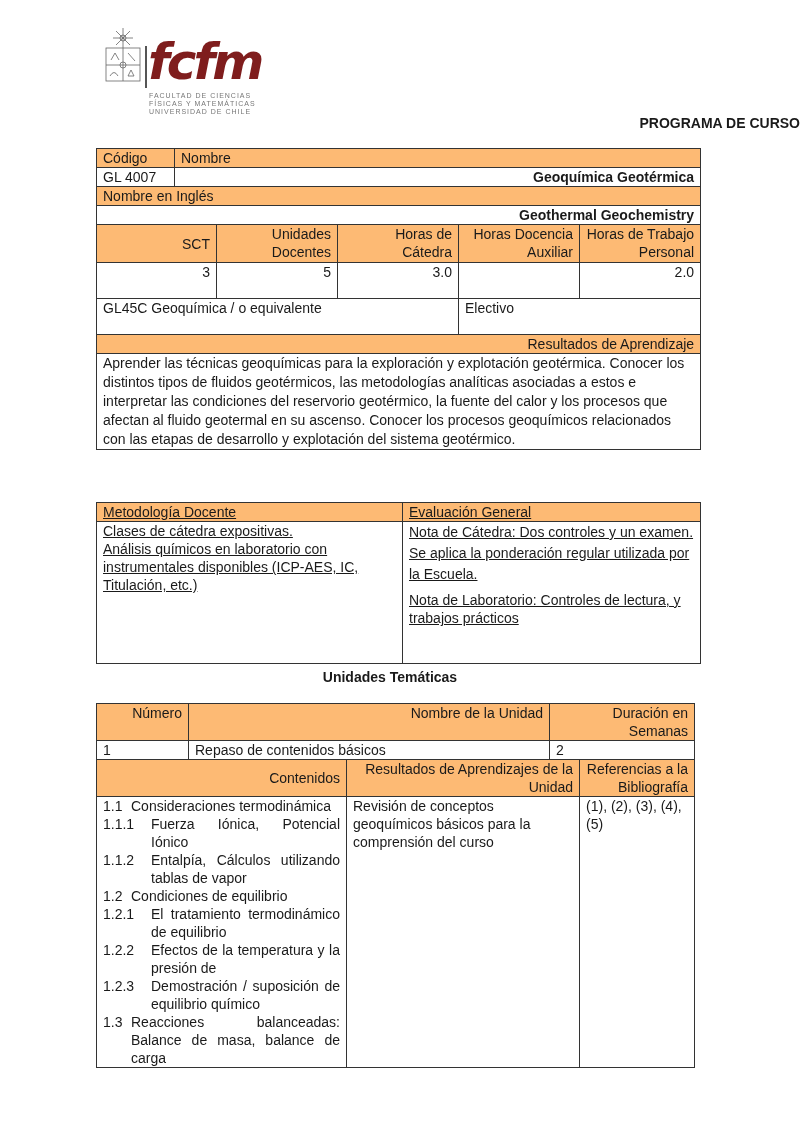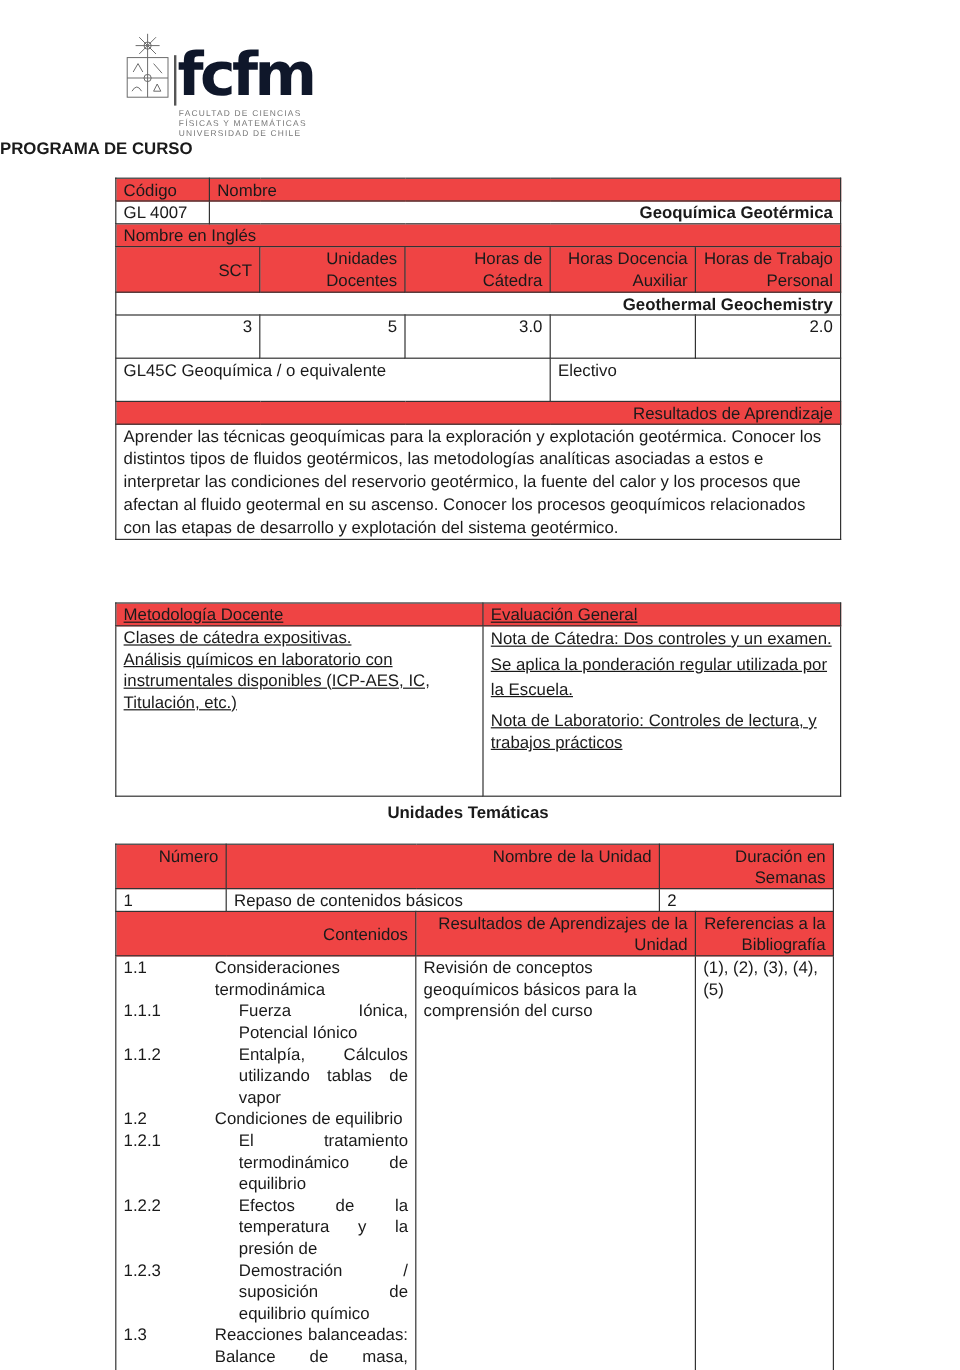--- a/index.html
+++ b/index.html
@@ -4,39 +4,39 @@
 <style>
   html, body { margin: 0; padding: 0; }
   body {
     width: 800px; height: 1142px; background: #ffffff; position: relative;
     font-family: "Liberation Sans", "DejaVu Sans", sans-serif; color: #1a1a1a;
     overflow: hidden;
   }
   .logo { position: absolute; left: 103px; top: 28px; width: 180px; height: 95px; }
   .logo-shield { position: absolute; left: 0; top: 0; width: 40px; height: 56px; }
   .logo-bar { position: absolute; left: 42px; top: 18px; width: 2px; height: 42px; background: #555; }
-  .logo-text { position: absolute; left: 45px; top: 6px; font-size: 50px; font-weight: bold; letter-spacing: -3px; color: #0f172a; line-height: 56px; font-family: "DejaVu Sans", sans-serif; }
+  .logo-text { position: absolute; left: 45px; top: 6px; font-size: 50px; font-weight: bold; letter-spacing: -3px; color: #7f1d1d; line-height: 56px; font-family: "DejaVu Sans", sans-serif; font-style: italic; }
   .logo-sub { position: absolute; left: 46px; top: 64px; font-size: 7px; line-height: 8px; color: #777; letter-spacing: 1px; }
   .logo-sub div { white-space: nowrap; }
 
-  .doc-title { position: absolute; left: 0; width: 800px; top: 115px; text-align: left; font-weight: bold; font-size: 14px; }
+  .doc-title { position: absolute; left: 0; width: 800px; top: 115px; text-align: right; font-weight: bold; font-size: 14px; }
   .section-title { position: absolute; left: 0; width: 780px; text-align: center; font-weight: bold; font-size: 14px; }
 
   table { border-collapse: collapse; position: absolute; table-layout: fixed; }
   td { border: 1px solid #333; font-size: 14px; line-height: 18px; padding: 0 6px; vertical-align: top; }
-  .hd { background: #ef4444; }
+  .hd { background: #fdba74; }
   .ctr { text-align: right; }
   .bold { font-weight: bold; }
   .sub { display: block; }
 
   #t1 { left: 96px; top: 148px; width: 604px; }
   #t2 { left: 96px; top: 502px; width: 604px; text-decoration: underline; }
   #t3 { left: 96px; top: 703px; width: 598px; }
 
-  .cont-line { display: flex; gap: 48px; }
+  .cont-line { display: flex; }
   .cont-num { width: 48px; flex: none; }
   .cont-txt { flex: 1; text-align: justify; }
 </style>
 </head>
 <body>
 
 <div class="logo">
   <svg class="logo-shield" viewBox="0 0 40 56">
     <g stroke="#666" stroke-width="0.8" fill="none">
       <circle cx="20" cy="10" r="3"></circle>
@@ -79,29 +79,29 @@
     <td class="hd">Código</td>
     <td class="hd" colspan="5">Nombre</td>
   </tr>
   <tr>
     <td>GL 4007</td>
     <td colspan="5" class="ctr bold">Geoquímica Geotérmica</td>
   </tr>
   <tr>
     <td class="hd" colspan="6">Nombre en Inglés</td>
   </tr>
+  <tr>
+    <td colspan="6" class="ctr bold">Geothermal Geochemistry</td>
+  </tr>
   <tr style="height:38px">
     <td colspan="2" class="hd ctr" style="vertical-align:middle">SCT</td>
     <td class="hd ctr">Unidades Docentes</td>
     <td class="hd ctr">Horas de Cátedra</td>
     <td class="hd ctr">Horas Docencia Auxiliar</td>
     <td class="hd ctr">Horas de Trabajo Personal</td>
-  </tr>
-  <tr>
-    <td colspan="6" class="ctr bold">Geothermal Geochemistry</td>
   </tr>
   <tr style="height:36px">
     <td colspan="2" class="ctr">3</td>
     <td class="ctr">5</td>
     <td class="ctr">3.0</td>
     <td class="ctr"></td>
     <td class="ctr">2.0</td>
   </tr>
   <tr style="height:36px">
     <td colspan="4">GL45C Geoquímica / o equivalente</td>

